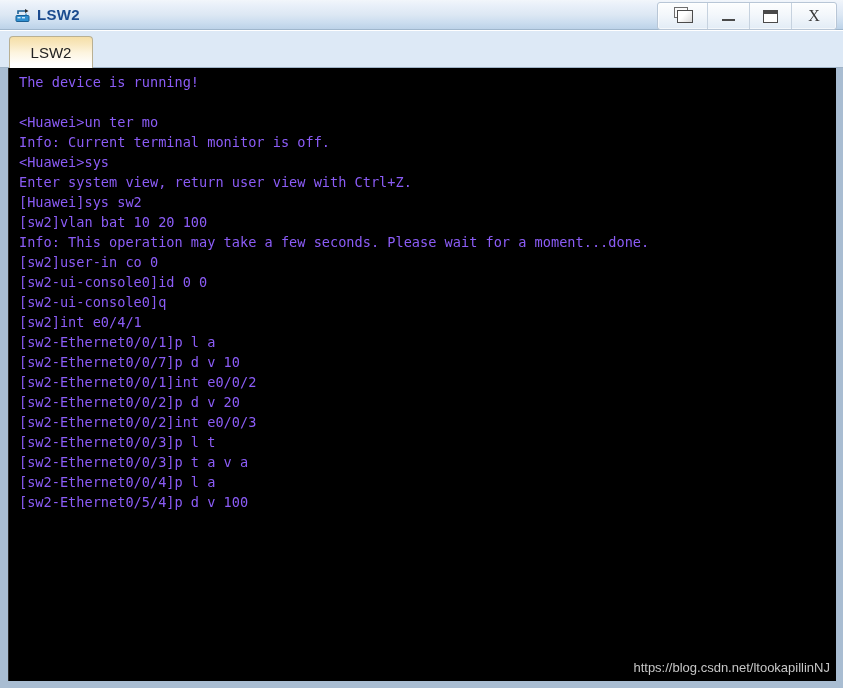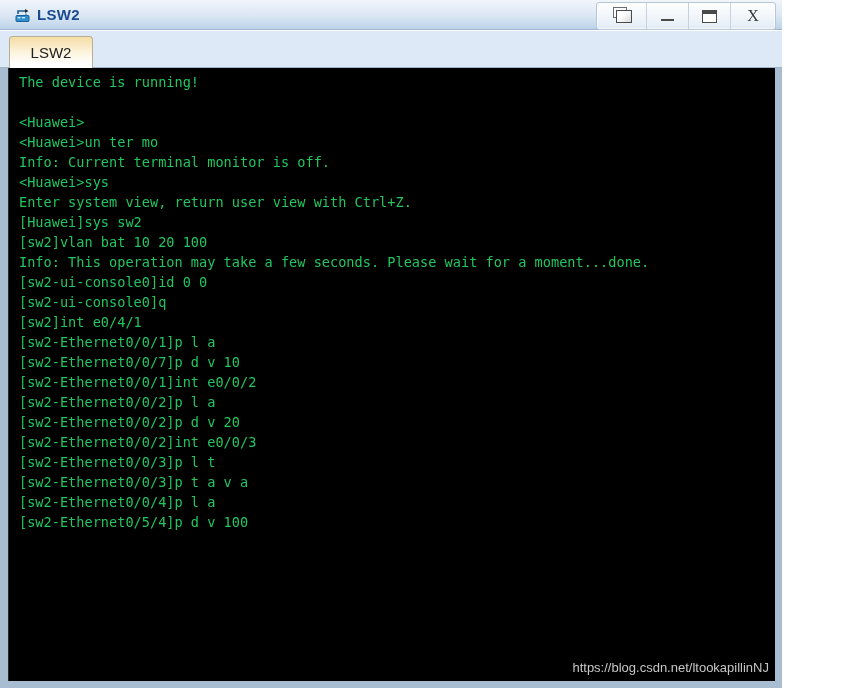--- a/index.html
+++ b/index.html
@@ -10,21 +10,21 @@
   body {
     width: 843px;
     height: 688px;
     overflow: hidden;
     font-family: "Liberation Sans", sans-serif;
   }
 
   
   .window {
     position: relative;
-    width: 782px;
+    width: 843px;
     height: 688px;
     box-sizing: border-box;
     background: #a9bdd2;
     display: flex;
     flex-direction: column;
   }
 
   
   .titlebar {
     position: relative;
@@ -193,21 +193,21 @@
     position: relative;
     overflow: hidden;
     padding: 4px 0 0 10px;
     box-sizing: border-box;
   }
   .term-line {
     font-family: "DejaVu Sans Mono", "Liberation Mono", monospace;
     font-size: 13.6px;
     line-height: 20px;
     height: 20px;
-    color: #22c55e;
+    color: #8b5cf6;
     white-space: pre;
     letter-spacing: 0px;
   }
   .term-line.blank { color: transparent; }
 
   
   .watermark {
     position: absolute;
     right: 6px;
     bottom: 6px;
@@ -259,35 +259,34 @@
   <div class="tabstrip">
     <div class="tab">
       <span>LSW2</span>
     </div>
   </div>
 
   <div class="term-wrap">
     <div class="terminal" id="terminal" style="color: rgb(222, 222, 0); background: rgb(0, 0, 0);">
       <div class="term-line">The device is running!</div>
         <div class="term-line blank">&nbsp;</div>
-        <div class="term-line">&lt;Huawei&gt;</div>
         <div class="term-line">&lt;Huawei&gt;un ter mo</div>
         <div class="term-line">Info: Current terminal monitor is off.</div>
         <div class="term-line">&lt;Huawei&gt;sys</div>
         <div class="term-line">Enter system view, return user view with Ctrl+Z.</div>
         <div class="term-line">[Huawei]sys sw2</div>
         <div class="term-line">[sw2]vlan bat 10 20 100</div>
         <div class="term-line">Info: This operation may take a few seconds. Please wait for a moment...done.</div>
+        <div class="term-line">[sw2]user-in co 0</div>
         <div class="term-line">[sw2-ui-console0]id 0 0</div>
         <div class="term-line">[sw2-ui-console0]q</div>
         <div class="term-line">[sw2]int e0/4/1</div>
         <div class="term-line">[sw2-Ethernet0/0/1]p l a</div>
         <div class="term-line">[sw2-Ethernet0/0/7]p d v 10</div>
         <div class="term-line">[sw2-Ethernet0/0/1]int e0/0/2</div>
-        <div class="term-line">[sw2-Ethernet0/0/2]p l a</div>
         <div class="term-line">[sw2-Ethernet0/0/2]p d v 20</div>
         <div class="term-line">[sw2-Ethernet0/0/2]int e0/0/3</div>
         <div class="term-line">[sw2-Ethernet0/0/3]p l t</div>
         <div class="term-line">[sw2-Ethernet0/0/3]p t a v a</div>
         <div class="term-line">[sw2-Ethernet0/0/4]p l a</div>
         <div class="term-line">[sw2-Ethernet0/5/4]p d v 100</div>
         <div class="watermark">https://blog.csdn.net/ltookapillinNJ</div>
     </div>
   </div>
 

